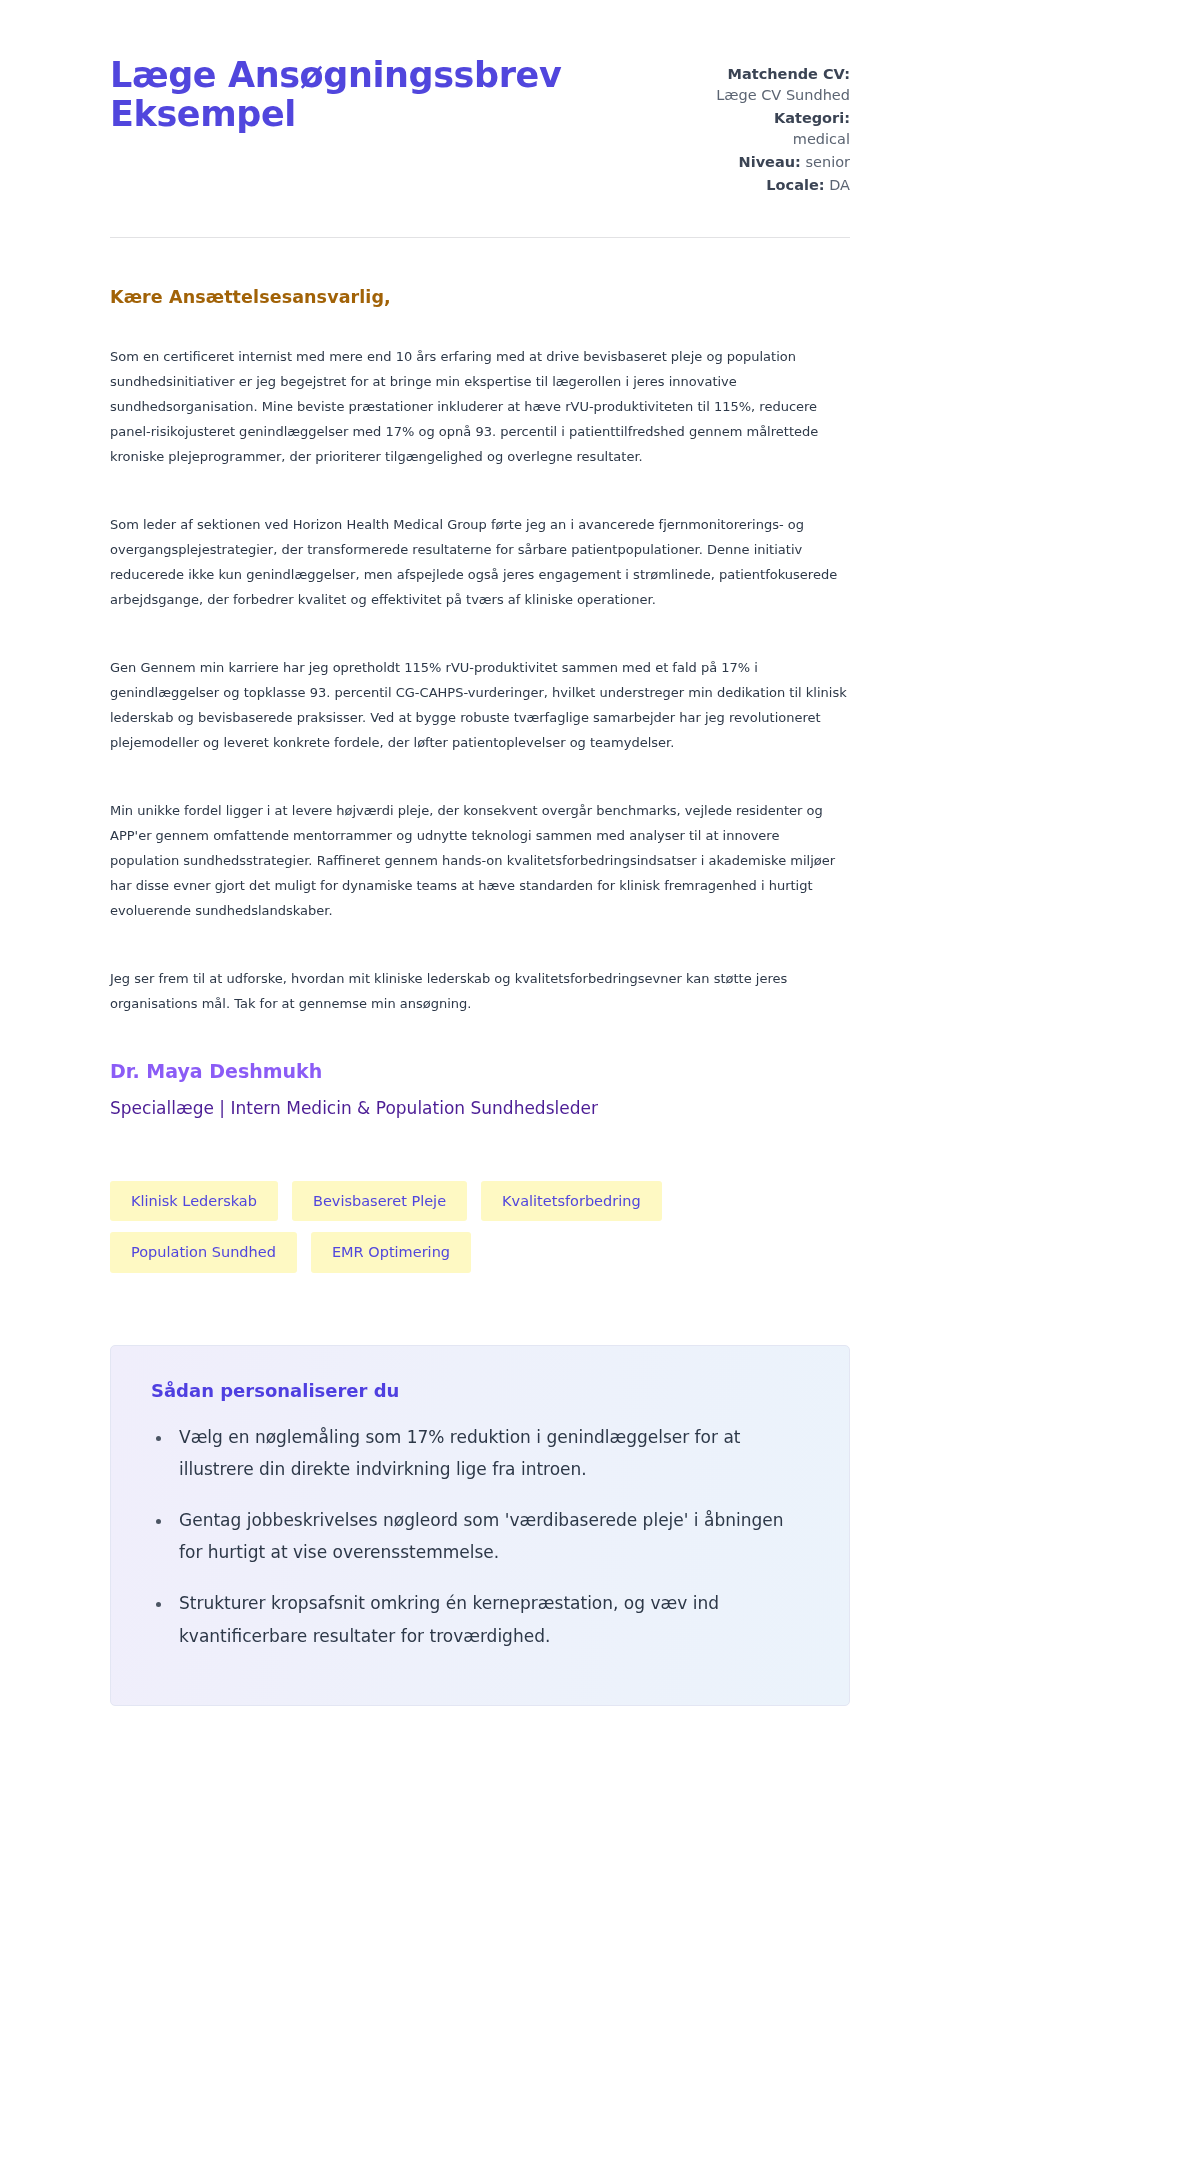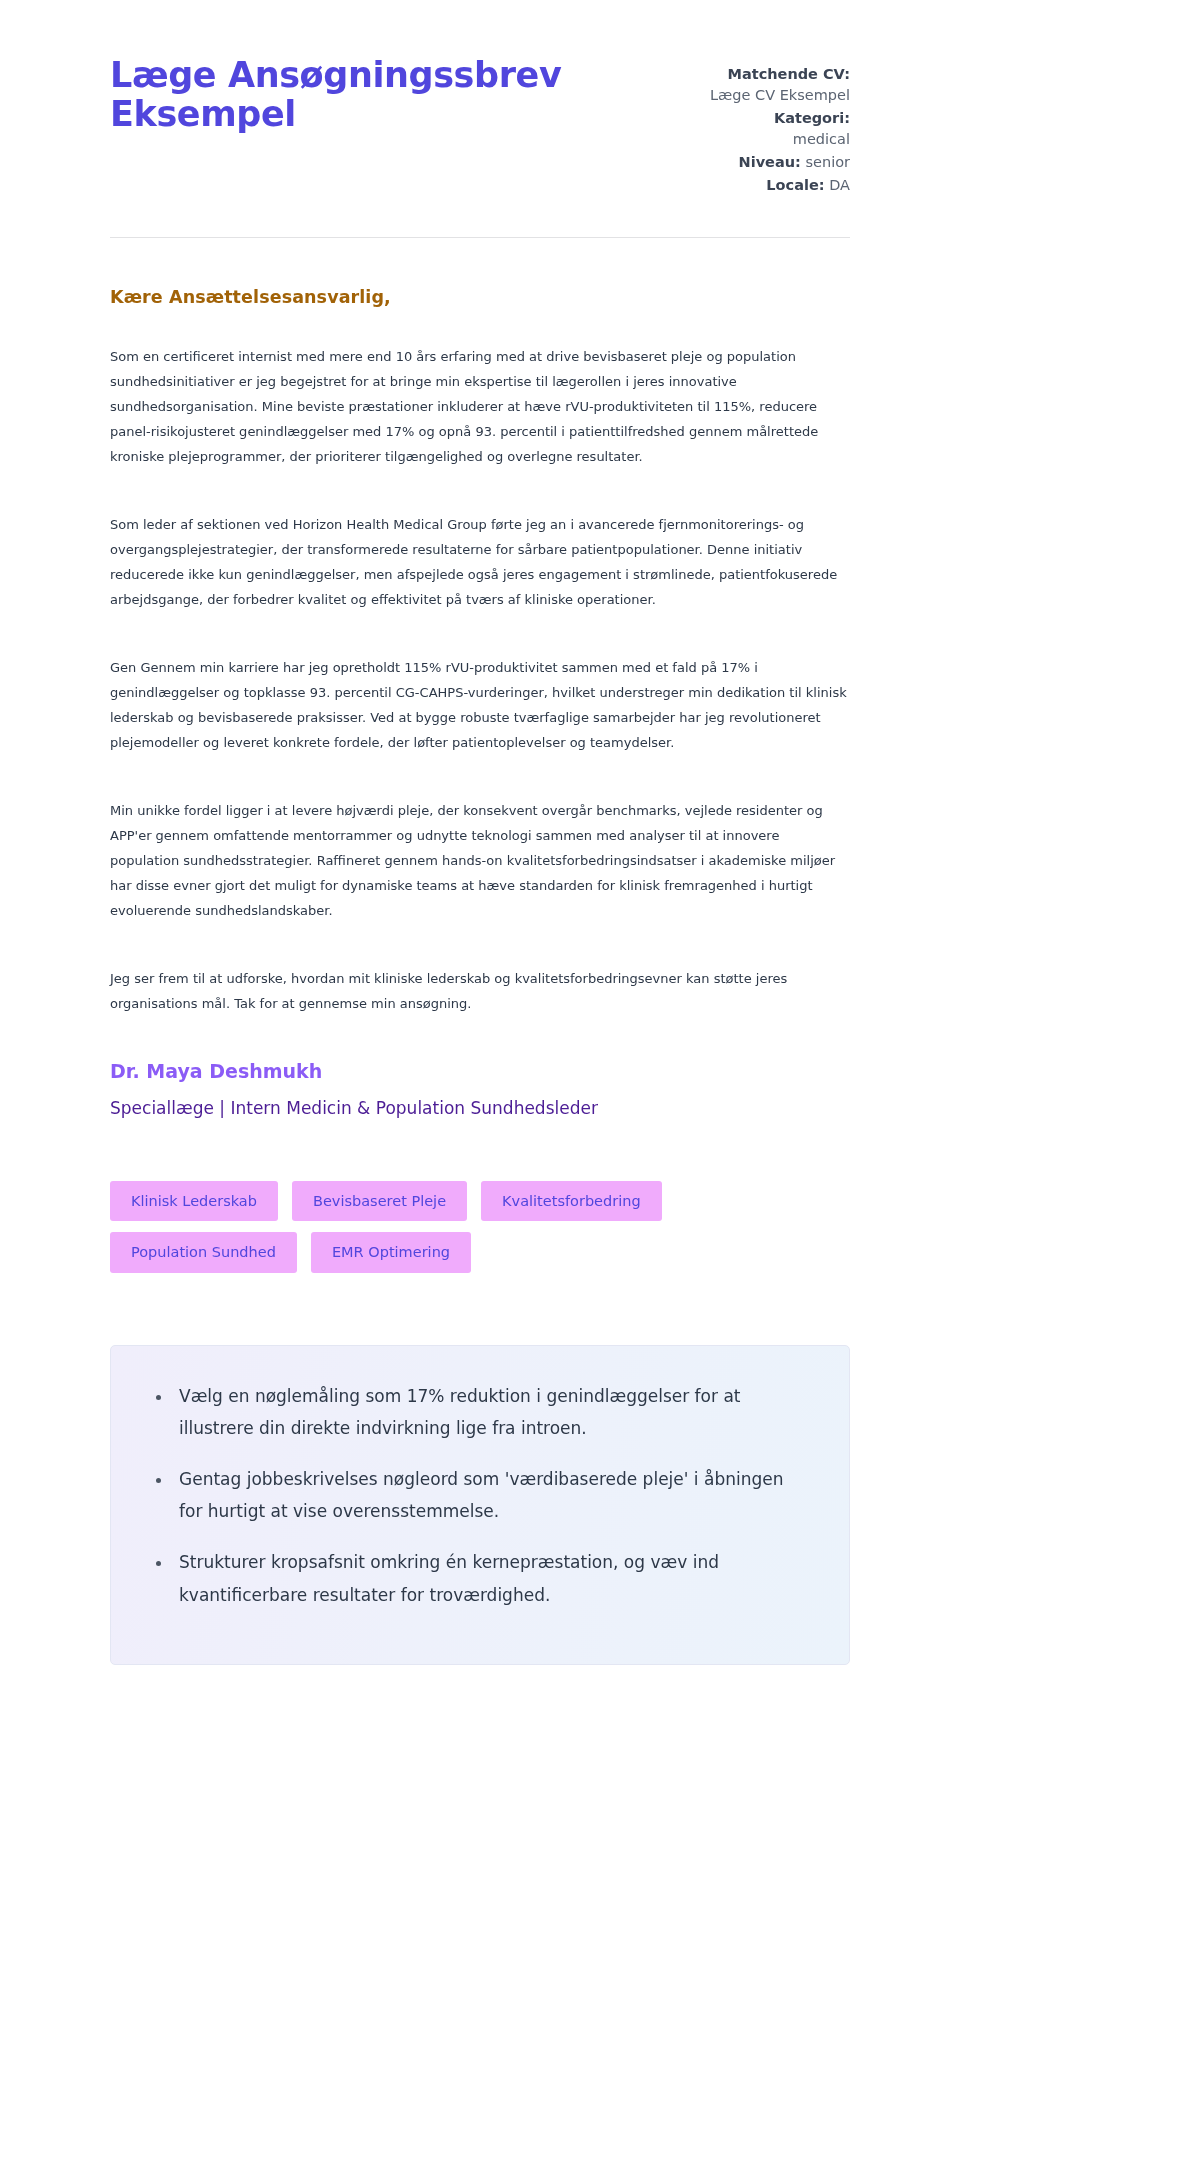--- a/index.html
+++ b/index.html
@@ -113,21 +113,21 @@
 
   
   .tags {
     display: flex;
     flex-wrap: wrap;
     gap: 11px 14px;
     margin-top: 63px;
     max-width: 830px;
   }
   .tag {
-    background: #f0abfc;
+    background: #fef9c3;
     color: #5146dd;
     font-size: 14.5px;
     line-height: 1;
     padding: 13px 21px;
     border-radius: 3px;
     white-space: nowrap;
   }
 
   
   .callout {
@@ -168,21 +168,21 @@
   <header class="doc-header">
 
     <div class="header-left">
       <h1 class="doc-title">Læge Ansøgningssbrev Eksempel</h1>
     </div>
 
     <aside class="header-meta">
 
       <div class="meta-row stacked">
         <span class="meta-label meta-value-block">Matchende CV:</span>
-        <span class="meta-value meta-value-block">Læge CV Eksempel</span>
+        <span class="meta-value meta-value-block">Læge CV Sundhed</span>
       </div>
 
       <div class="meta-row stacked">
         <span class="meta-label meta-value-block">Kategori:</span>
         <span class="meta-value meta-value-block">medical</span>
       </div>
 
       <div class="meta-row">
         <span class="meta-label">Niveau:</span>
         <span class="meta-value">senior</span>
@@ -215,20 +215,21 @@
 
     <div class="tags">
       <span class="tag">Klinisk Lederskab</span>
       <span class="tag">Bevisbaseret Pleje</span>
       <span class="tag">Kvalitetsforbedring</span>
       <span class="tag">Population Sundhed</span>
       <span class="tag">EMR Optimering</span>
     </div>
 
     <section class="callout">
+      <h2 class="callout-title">Sådan personaliserer du</h2>
       <ul class="callout-list">
         <li>Vælg en nøglemåling som 17% reduktion i genindlæggelser for at illustrere din direkte indvirkning lige fra introen.</li>
         <li>Gentag jobbeskrivelses nøgleord som 'værdibaserede pleje' i åbningen for hurtigt at vise overensstemmelse.</li>
         <li>Strukturer kropsafsnit omkring én kernepræstation, og væv ind kvantificerbare resultater for troværdighed.</li>
       </ul>
     </section>
 
   </main>
 </div>
 

